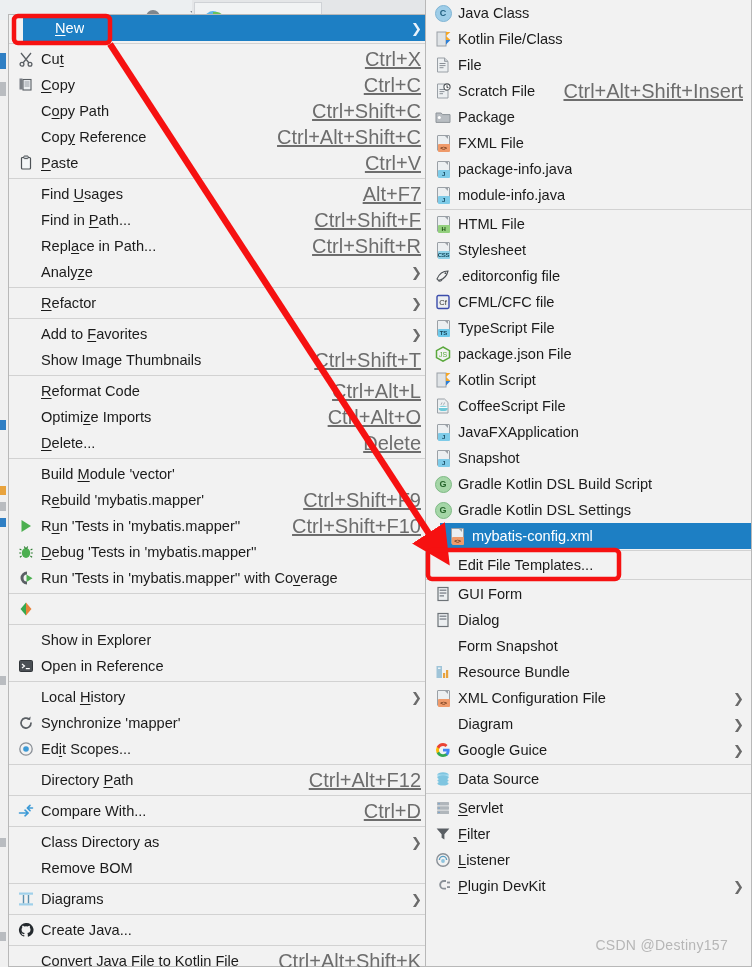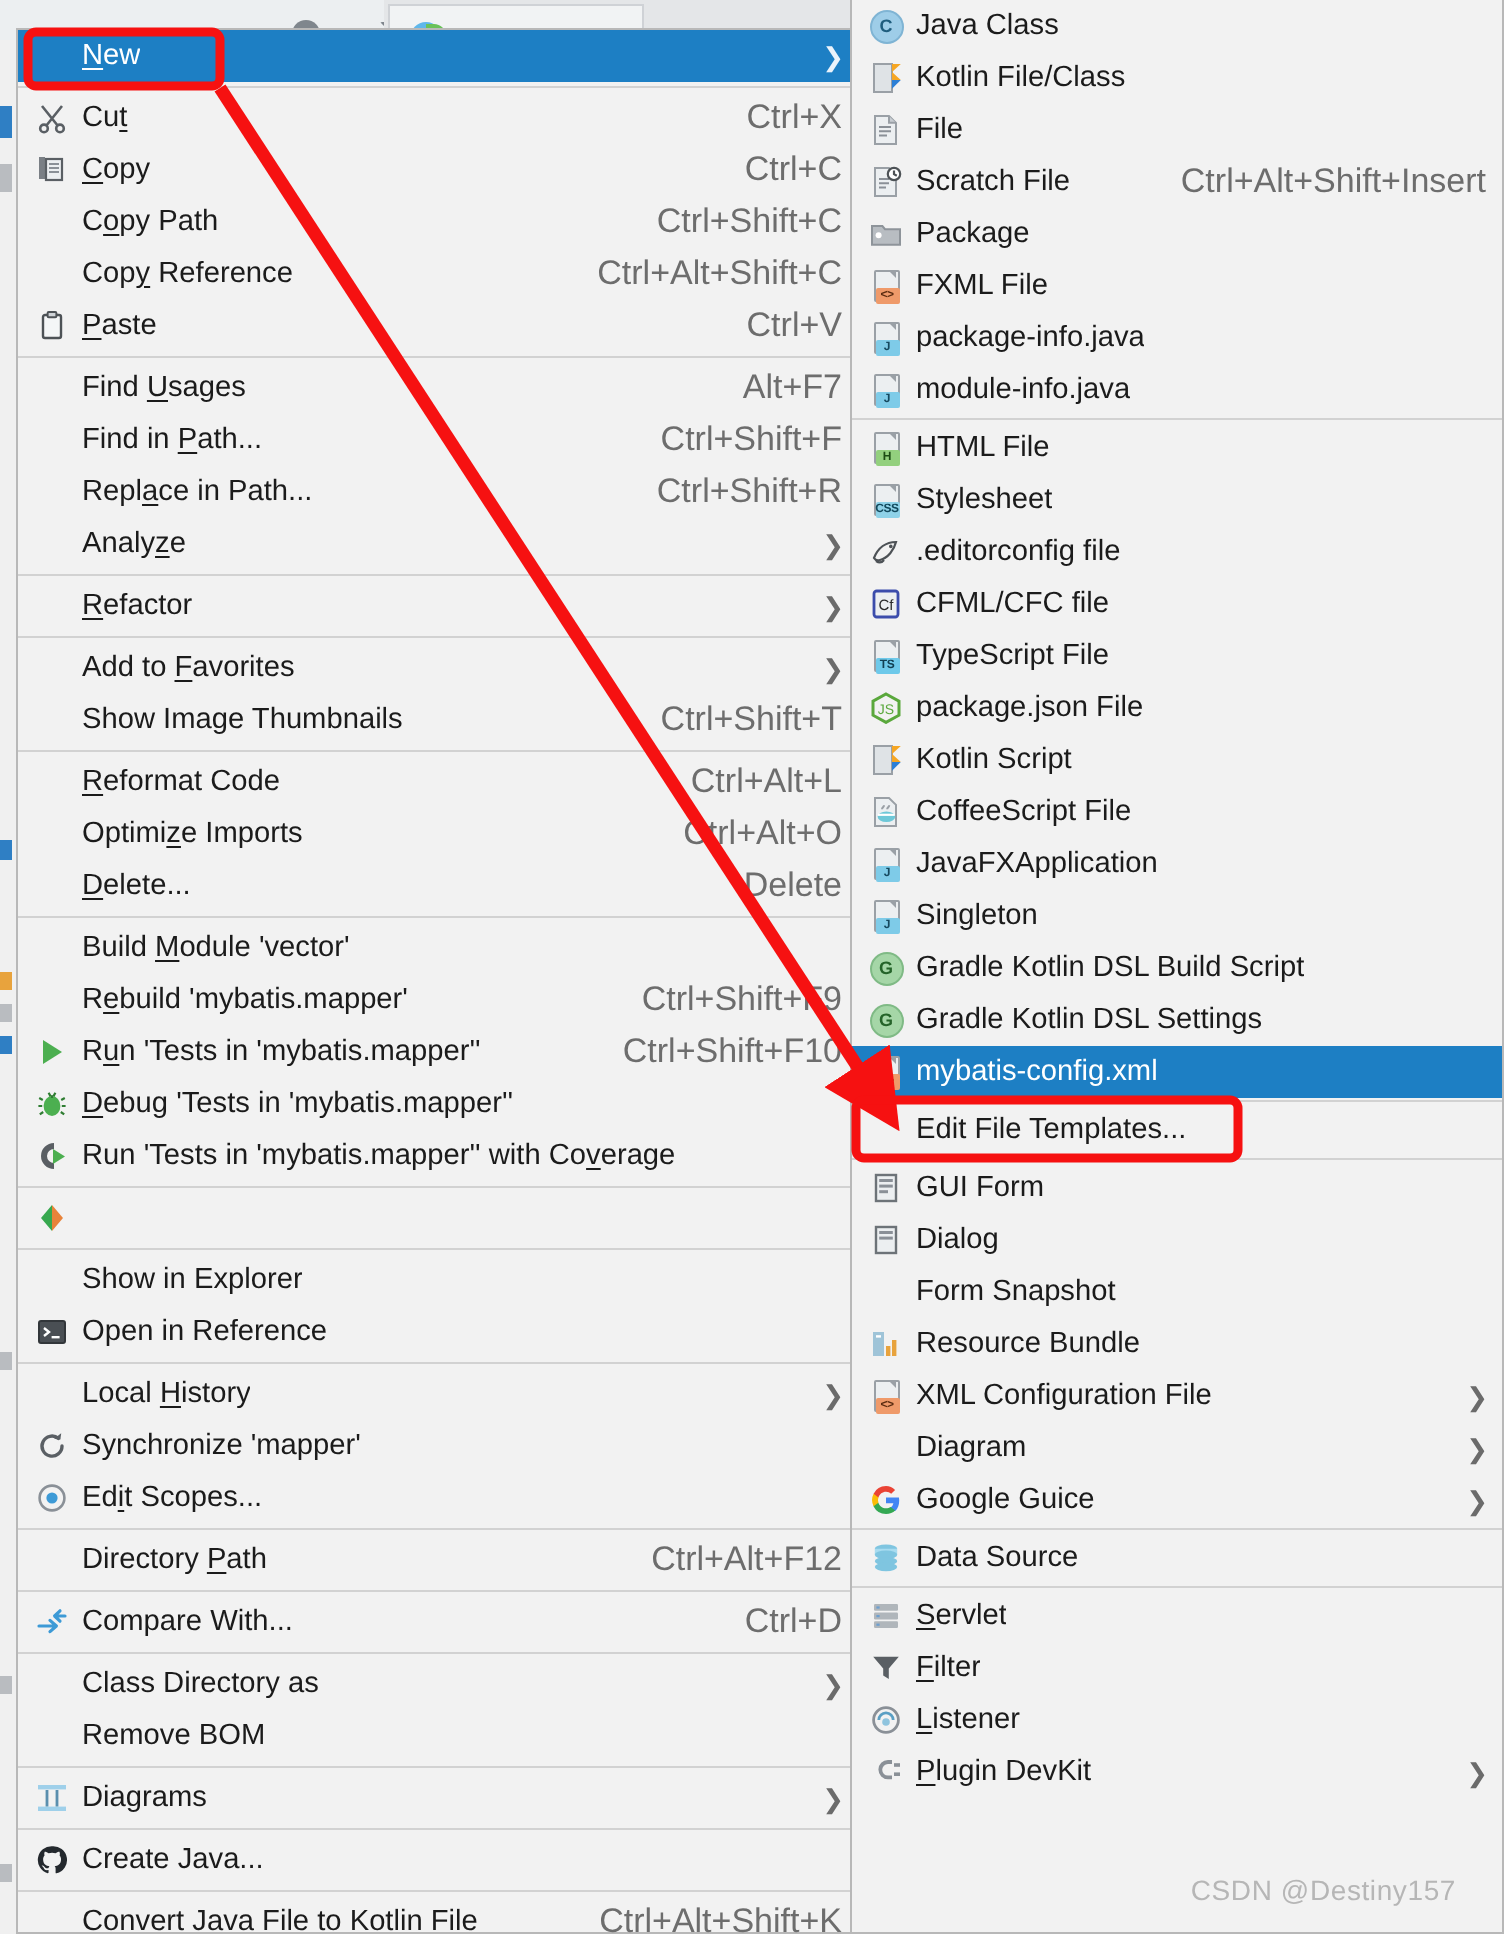--- a/index.html
+++ b/index.html
@@ -27,31 +27,31 @@
   #menu-right{
     position:absolute;left:425px;top:0;width:327px;height:967px;
     background:#f2f2f2;border:1px solid #b8b8b8;border-top:none;box-sizing:border-box;
   }
 
   .mi{
     position:relative;display:flex;align-items:center;
     height:26px;box-sizing:border-box;padding-left:0;
     color:#1b1b1b;font-size:14.6px;white-space:nowrap;
   }
-  .mi.sel{background:#1d7fc4;color:#ffffff;}
+  .mi.sel{background:#1d7fc4;color:#ffffff;margin-left:14px;}
   .mi .ico{
     width:30px;min-width:30px;height:18px;
     display:flex;align-items:center;justify-content:center;
     margin-left:2px;
   }
   .mi .lbl{flex:0 1 auto;overflow:hidden;text-overflow:ellipsis;}
   .mi .lbl u{text-decoration:underline;text-underline-offset:2px;}
   .mi .acc{
     margin-left:auto;padding-left:18px;padding-right:8px;
-    color:#6d6d6d;font-size:17px;
+    color:#6d6d6d;font-size:20px;text-decoration:underline;
   }
   .mi .arw{
     margin-left:auto;padding-right:7px;color:#6b6b6b;
     font-size:13px;line-height:1;
   }
   .mi.sel .arw{color:#eaf3fb;}
   .sep{height:1px;background:#d2d2d2;margin:2px 0;}
   #menu-right .sep{margin:1px 0;}
   .fileic{position:relative;width:15px;height:17px;}
   .fileic .pg{
@@ -527,21 +527,21 @@
       <span class="lbl">JavaFXApplication</span>
     </div>
     <div class="mi">
       <span class="ico">
         <span class="fileic">
           <span class="pg"></span>
           <span class="fold"></span>
           <span class="tag" style="background:#7ecbe8;color:#16495f">J</span>
         </span>
       </span>
-      <span class="lbl">Singleton</span>
+      <span class="lbl">Snapshot</span>
     </div>
     <div class="mi">
       <span class="ico">
         <span class="circ" style="background:#a5d6a7;color:#25642a;border:1px solid #7fba85">G</span>
       </span>
       <span class="lbl">Gradle Kotlin DSL Build Script</span>
     </div>
     <div class="mi">
       <span class="ico">
         <span class="circ" style="background:#a5d6a7;color:#25642a;border:1px solid #7fba85">G</span>

